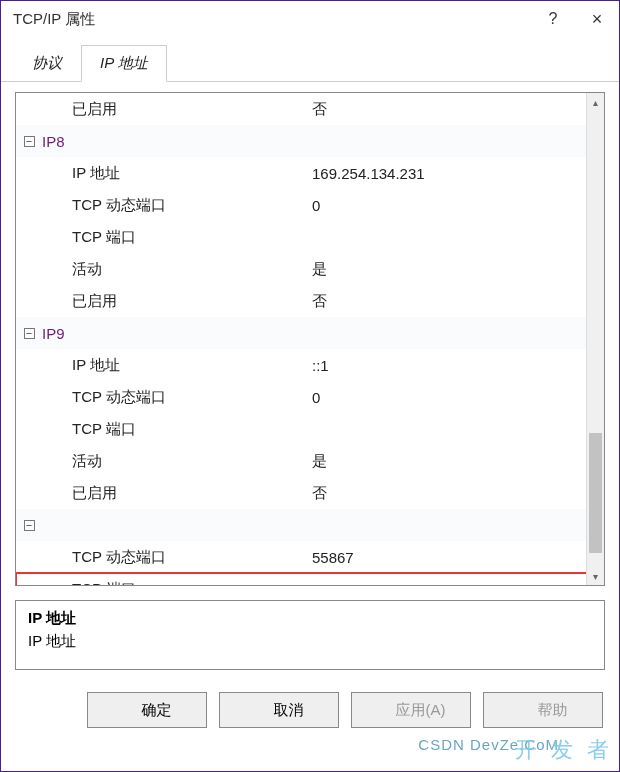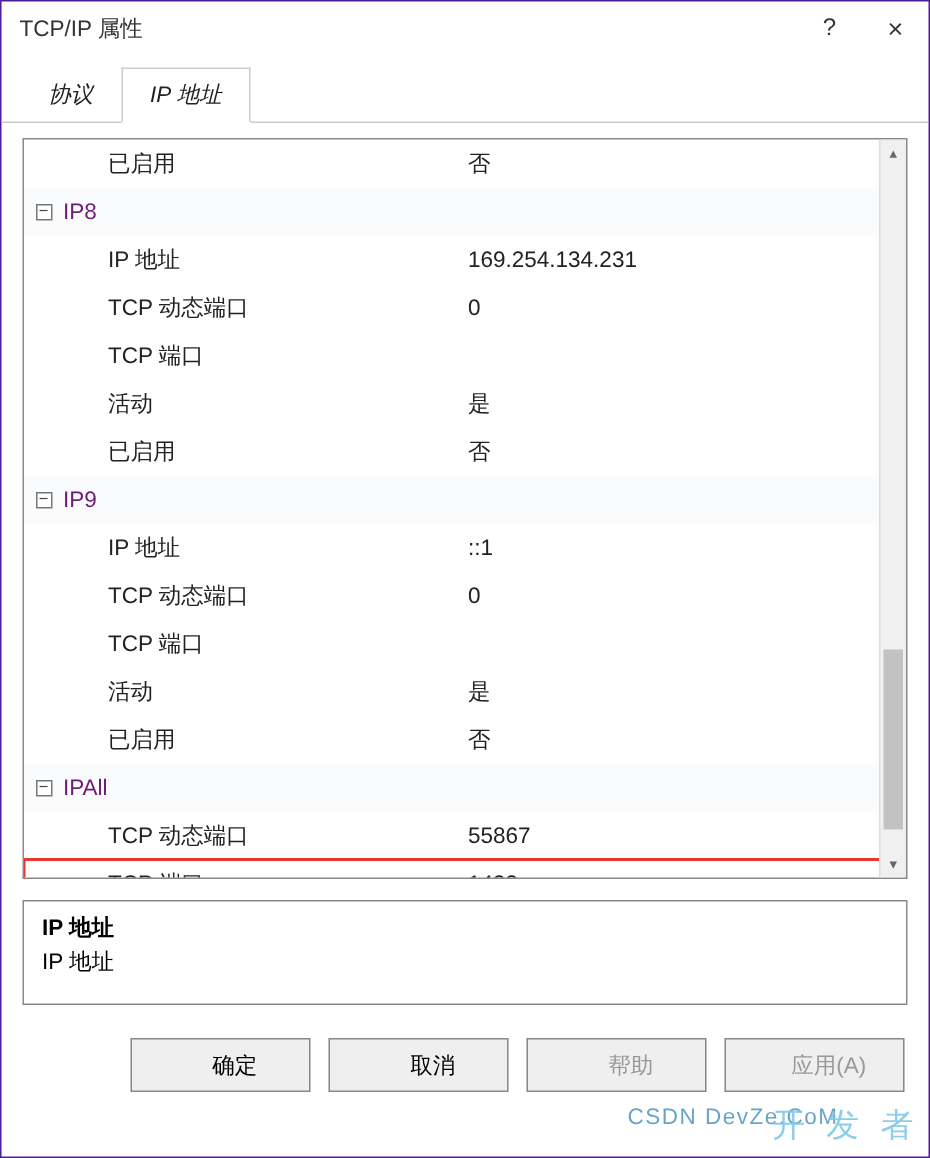--- a/index.html
+++ b/index.html
@@ -120,21 +120,20 @@
             </div>
             <div class="row">
               <div class="toggle"></div>
               <div class="prop-label">已启用</div>
               <div class="prop-val">否</div>
             </div>
             <div class="row group-row">
               <div class="toggle">
                 <div class="toggle-box">−</div>
               </div>
-              <div class="group-label">IPAll</div>
             </div>
             <div class="row">
               <div class="toggle"></div>
               <div class="prop-label">TCP 动态端口</div>
               <div class="prop-val">55867</div>
             </div>
             <div class="row highlight">
               <div class="toggle"></div>
               <div class="prop-label">TCP 端口</div>
               <div class="prop-val">1433</div>
@@ -150,19 +149,19 @@
 
     <div class="desc-box">
       <div class="desc-title">IP 地址</div>
       <div class="desc-text">IP 地址</div>
     </div>
   </div>
 
   <div class="buttons">
     <div class="btn">确定</div>
     <div class="btn">取消</div>
+    <div class="btn disabled">应用(A)</div>
     <div class="btn disabled">帮助</div>
-    <div class="btn disabled">应用(A)</div>
   </div>
 
   <div class="watermark2">CSDN DevZe.CoM</div>
   <div class="watermark">开 发 者</div>
 </div>
 
 </body></html>

